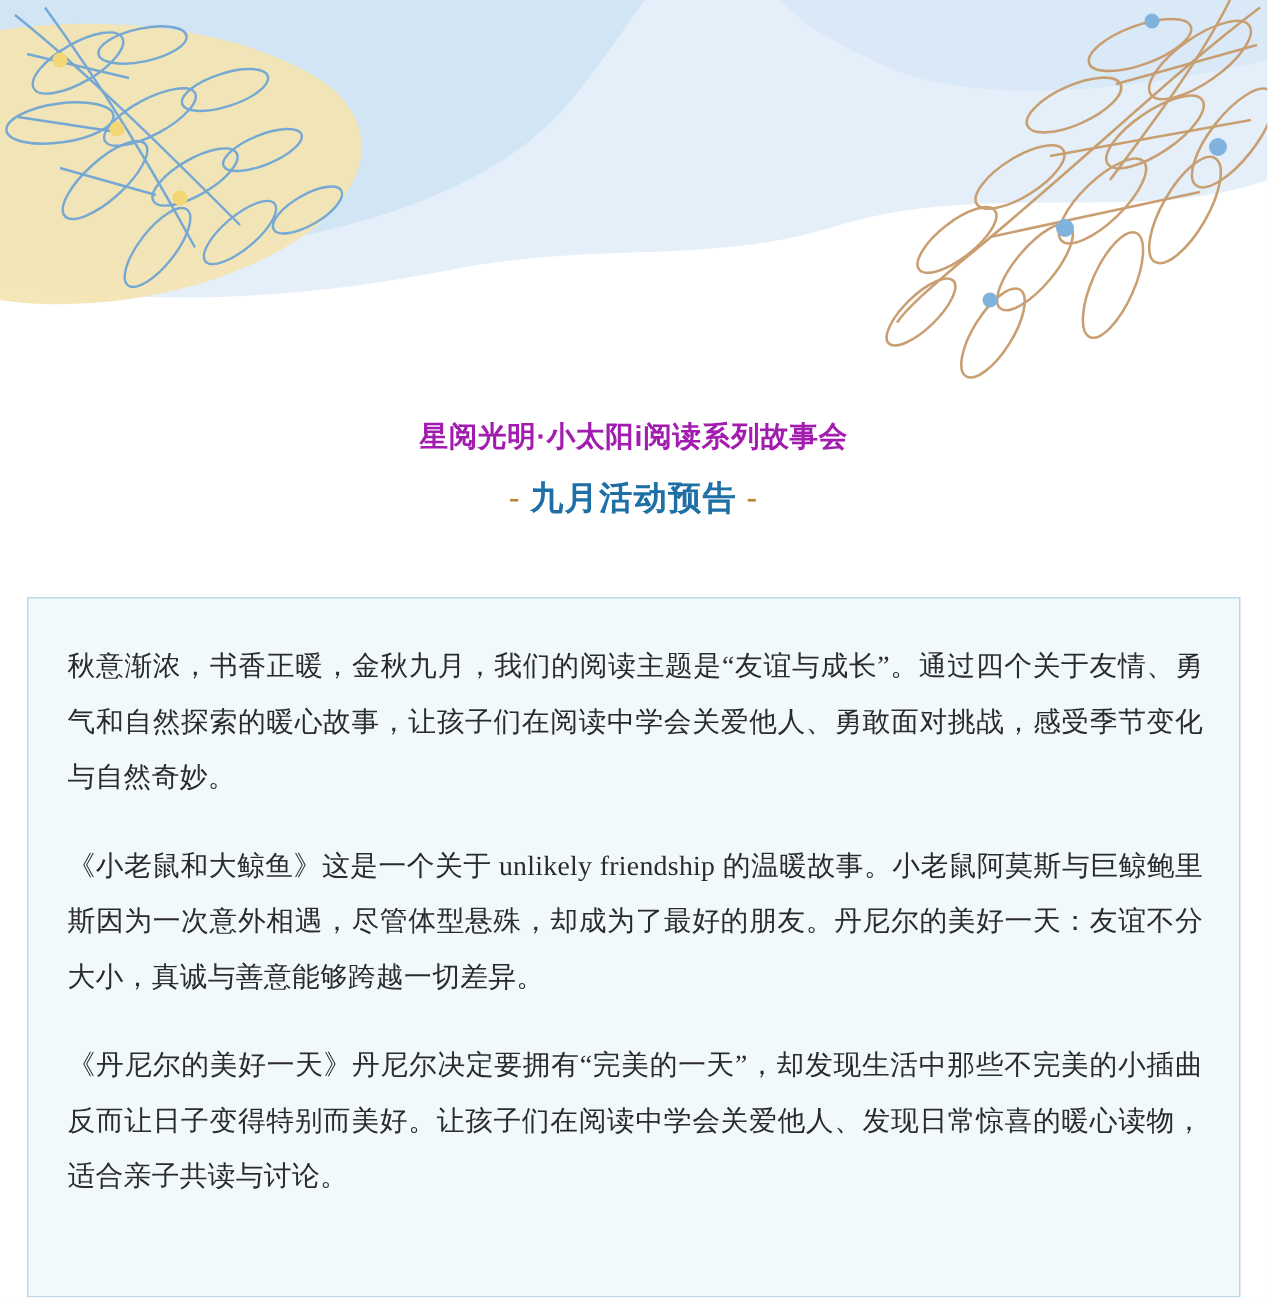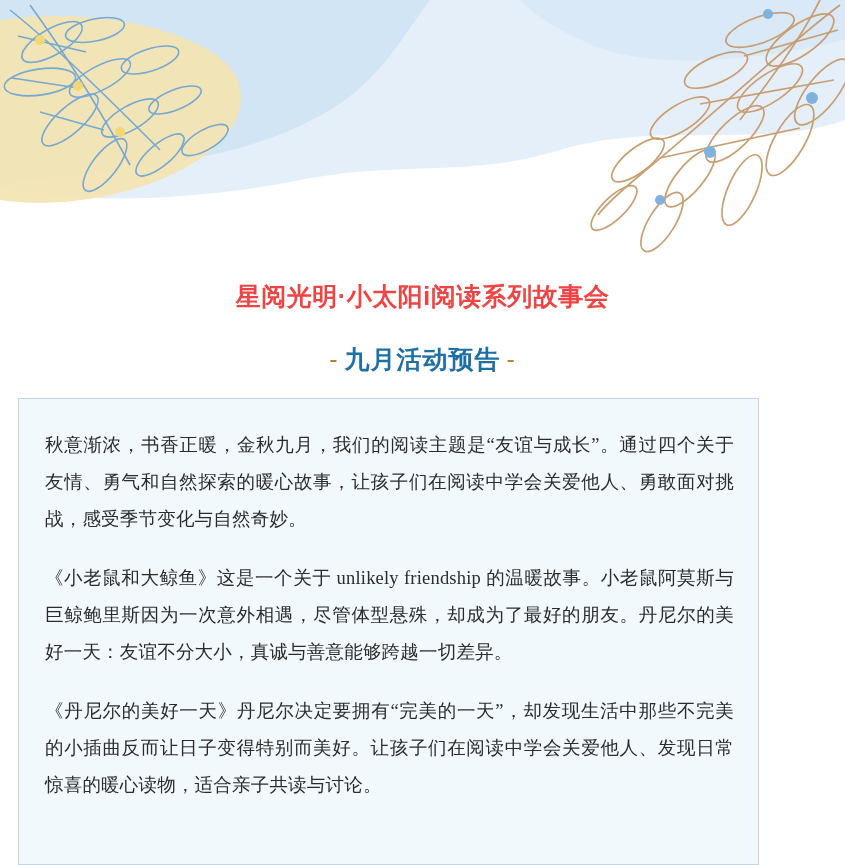--- a/index.html
+++ b/index.html
@@ -38,45 +38,45 @@
 
   
   .title-block {
     position: absolute;
     top: 278px;
     left: 0;
     width: 845px;
     text-align: center;
   }
   .title-main {
-    font-size: 25px;
+    font-size: 19px;
     font-weight: bold;
-    color: #ef4444;
+    color: #a21caf;
     letter-spacing: 0.5px;
     line-height: 1.5;
   }
   .title-sub {
-    margin-top: 27px;
-    font-size: 25px;
+    margin-top: 10px;
+    font-size: 22px;
     font-weight: bold;
     color: #1d6fa5;
     letter-spacing: 1px;
   }
   .title-sub .dash {
     color: #b8832f;
     font-weight: normal;
     padding: 0 6px;
   }
 
   
   .panel {
     position: absolute;
     top: 398px;
     left: 18px;
-    width: 741px;
+    width: 809px;
     min-height: 467px;
     box-sizing: border-box;
     border: 1px solid #bcd8ea;
     background: #f2f9fd;
     padding: 28px 24px 26px 26px;
   }
   .para {
     font-family: "Liberation Serif", serif;
     font-size: 18.5px;
     line-height: 2.0;

